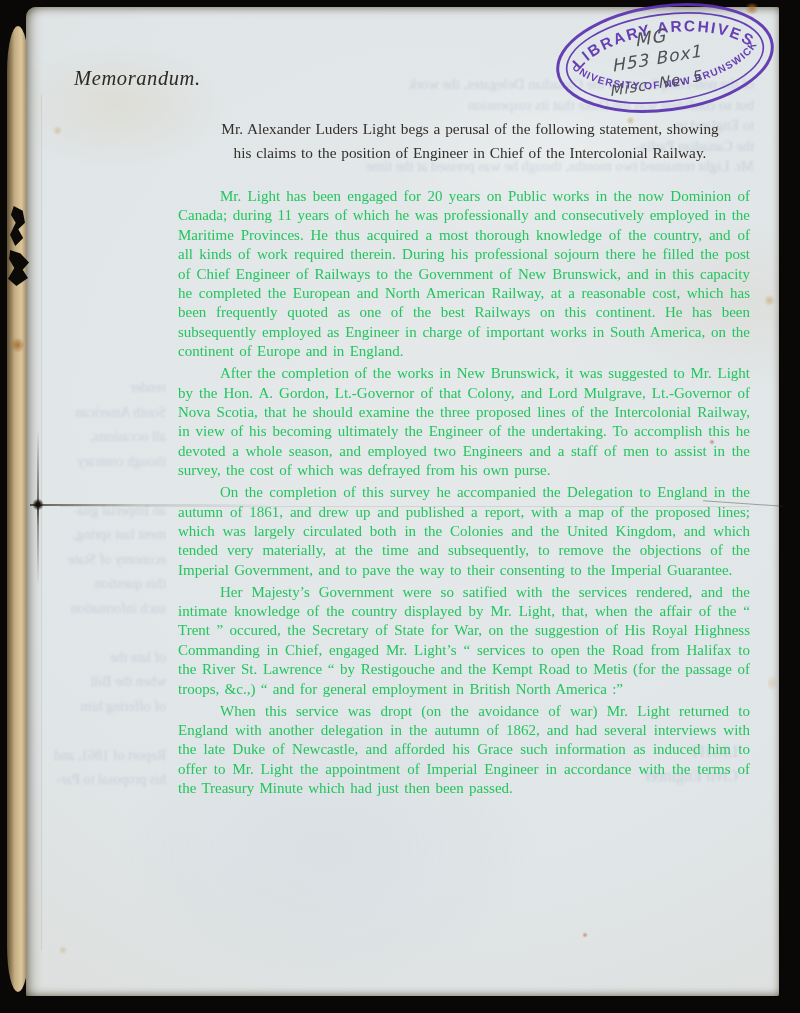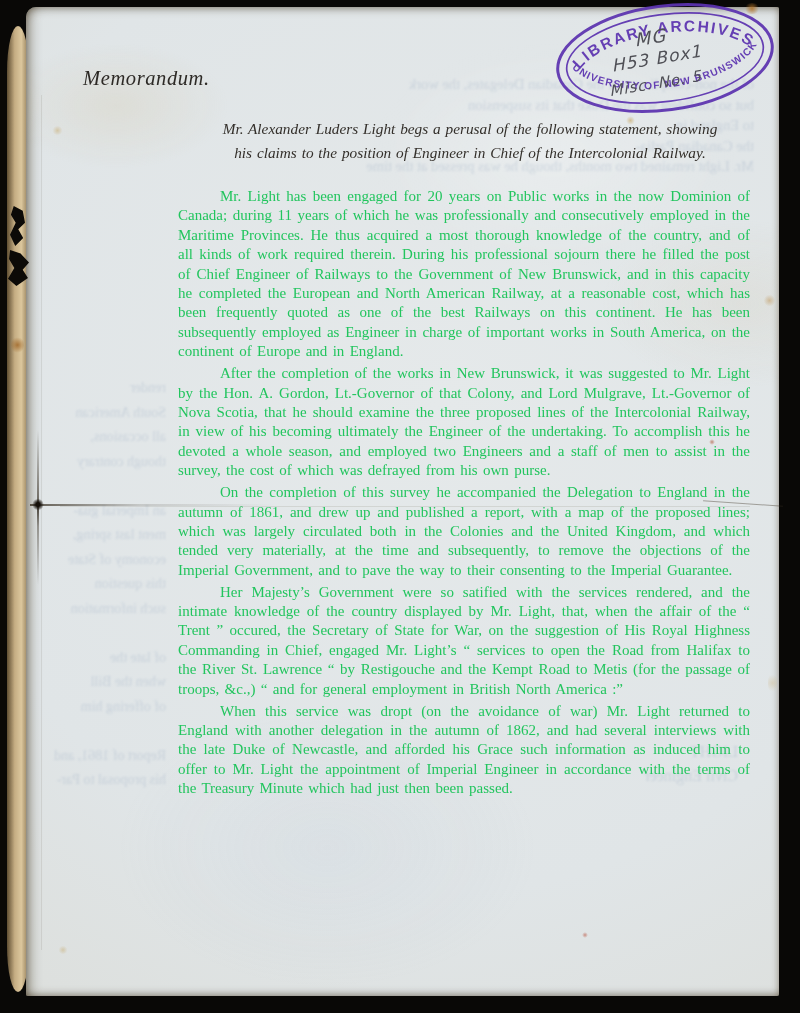--- a/index.html
+++ b/index.html
@@ -37,26 +37,26 @@
   .bleed{
     position:absolute;color:#97a9c0;transform:scaleX(-1);
     filter:blur(1.1px);opacity:.34;white-space:pre-line;pointer-events:none;
     font-size:14.5px;line-height:20.5px;text-align:left;
   }
   .bleed.b1{left:318px;top:74px;width:436px;}
   .bleed.b2{left:34px;top:376px;width:132px;line-height:24.5px;font-size:14px;}
   .bleed.b3{left:548px;top:740px;width:190px;font-size:16px;line-height:24px;}
   
   .title{
-    position:absolute;left:83px;top:67px;
+    position:absolute;left:74px;top:67px;
     font-size:20.5px;font-style:italic;color:#2d2a26;letter-spacing:.6px;
   }
   .heading{
     position:absolute;left:170px;top:117px;width:600px;
-    text-align:center;font-style:italic;font-size:15.3px;line-height:24px;
+    text-align:center;font-size:15.3px;line-height:24px;
     color:#332f2a;white-space:pre-line;word-spacing:1px;
   }
   .body-text{
     position:absolute;left:178px;top:187px;width:572px;
     font-size:15px;line-height:19.4px;color:#22c55e;text-align:justify;
   }
   .body-text p{margin:0 0 2.5px 0;text-indent:42px;word-spacing:1.6px;}
   
   .crease{position:absolute;pointer-events:none;}
   .crease-h1{left:30px;top:504px;width:245px;height:2px;

